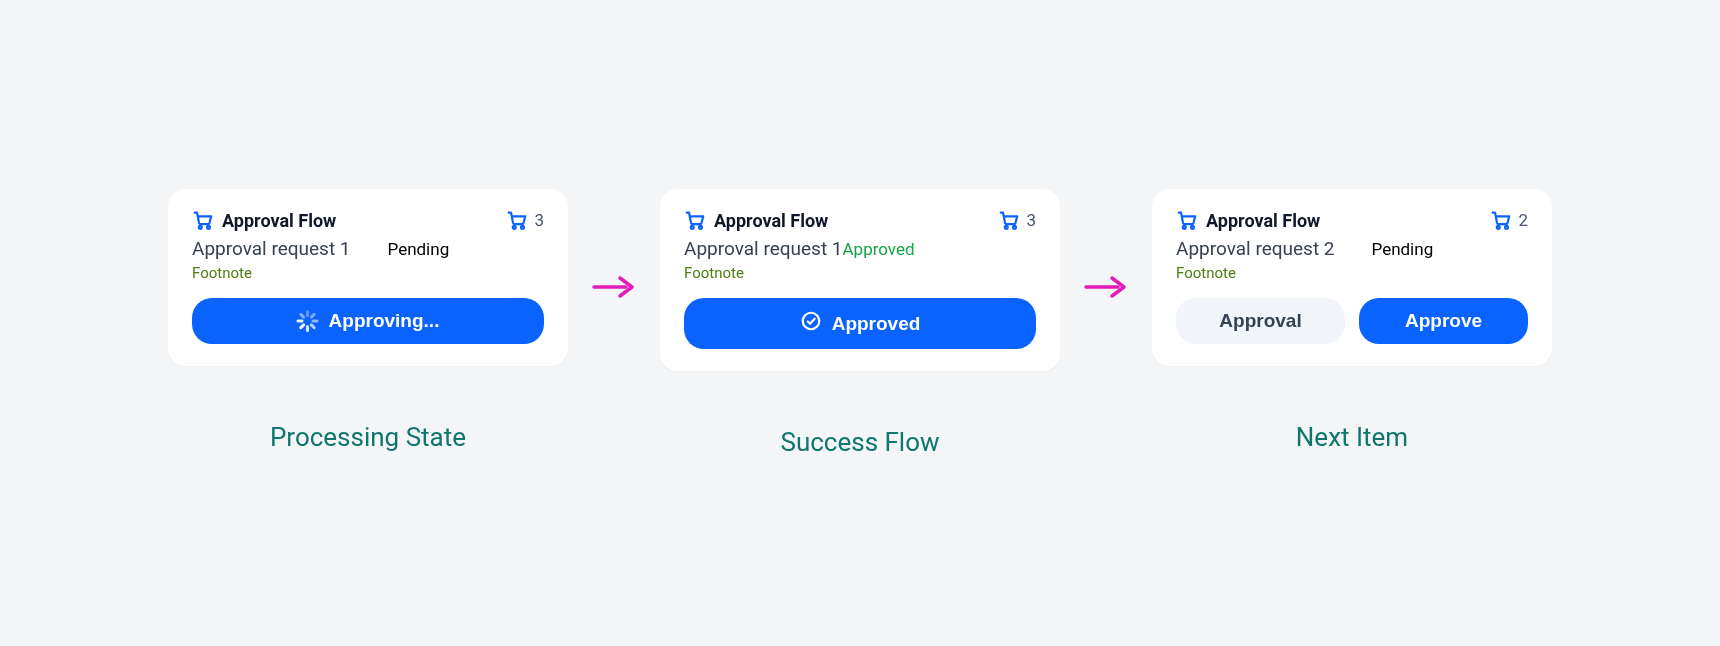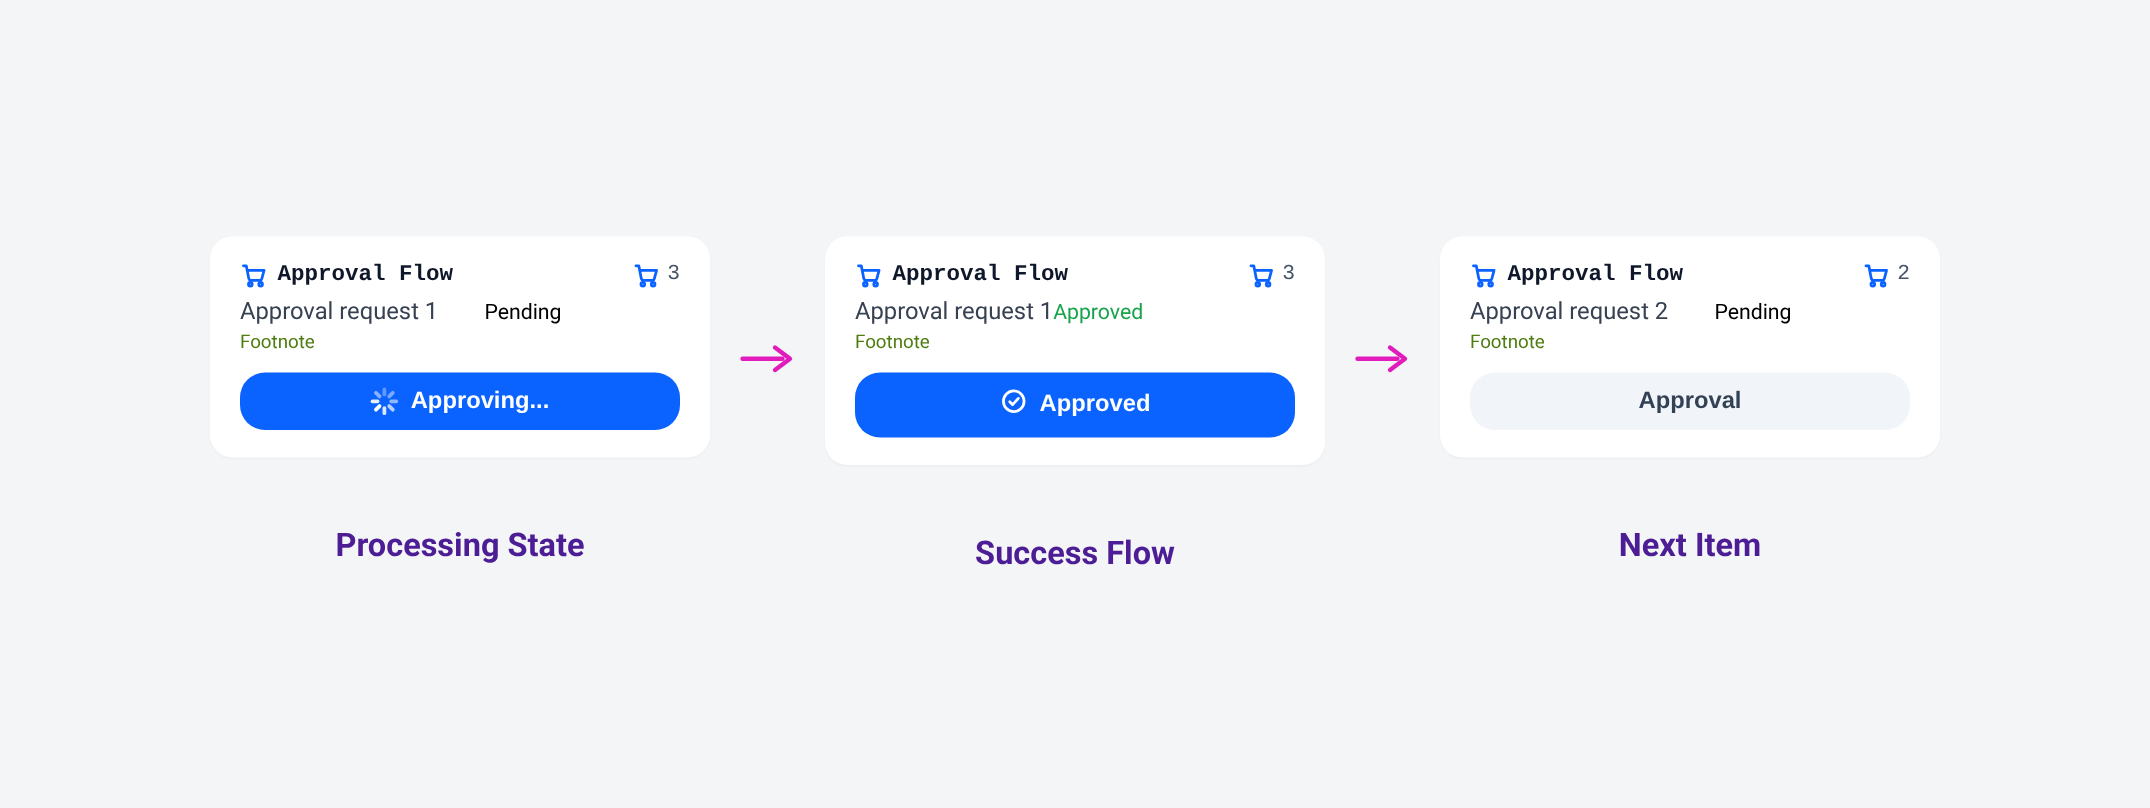--- a/index.html
+++ b/index.html
@@ -27,21 +27,20 @@
     background: #ffffff;
     border-radius: 18px;
     padding: 20px 24px 22px 24px;
     width: 100%;
     box-shadow: 0 1px 2px rgba(0,0,0,0.03);
   }
   .card-header {
     display: flex;
     justify-content: space-between;
     margin-bottom: 6px;
-    font-family: Liberation Mono, monospace;
   }
   .brand {
     display: flex;
     align-items: center;
     gap: 8px;
   }
   .brand-title {
     font-weight: 700;
     font-size: 18px;
     color: #0f172a;
@@ -99,22 +98,22 @@
     color: #334155;
   }
   .btn-row {
     display: flex;
     gap: 14px;
   }
   .btn-row .btn { flex: 1; }
   .caption {
     margin-top: 56px;
     font-size: 26px;
-    font-weight: 700;
-    color: #4c1d95;
+    font-weight: 400;
+    color: #0f766e;
   }
   .arrow {
     margin-top: 84px;
   }
   .spinner {
     width: 22px;
     height: 22px;
     position: relative;
     display: inline-block;
   }
@@ -273,18 +272,21 @@
       </div>
       <div class="row2">
         <span class="req-name">Approval request 2</span>
         <span class="status status-pending">Pending</span>
       </div>
       <div class="footnote">Footnote</div>
       <div class="btn-row">
         <button class="btn btn-secondary">
           <span>Approval</span>
         </button>
+        <button class="btn btn-primary">
+          <span>Approve</span>
+        </button>
       </div>
     </div>
     <div class="caption">Next Item</div>
   </div>
 
 </div>
 
 </body></html>

